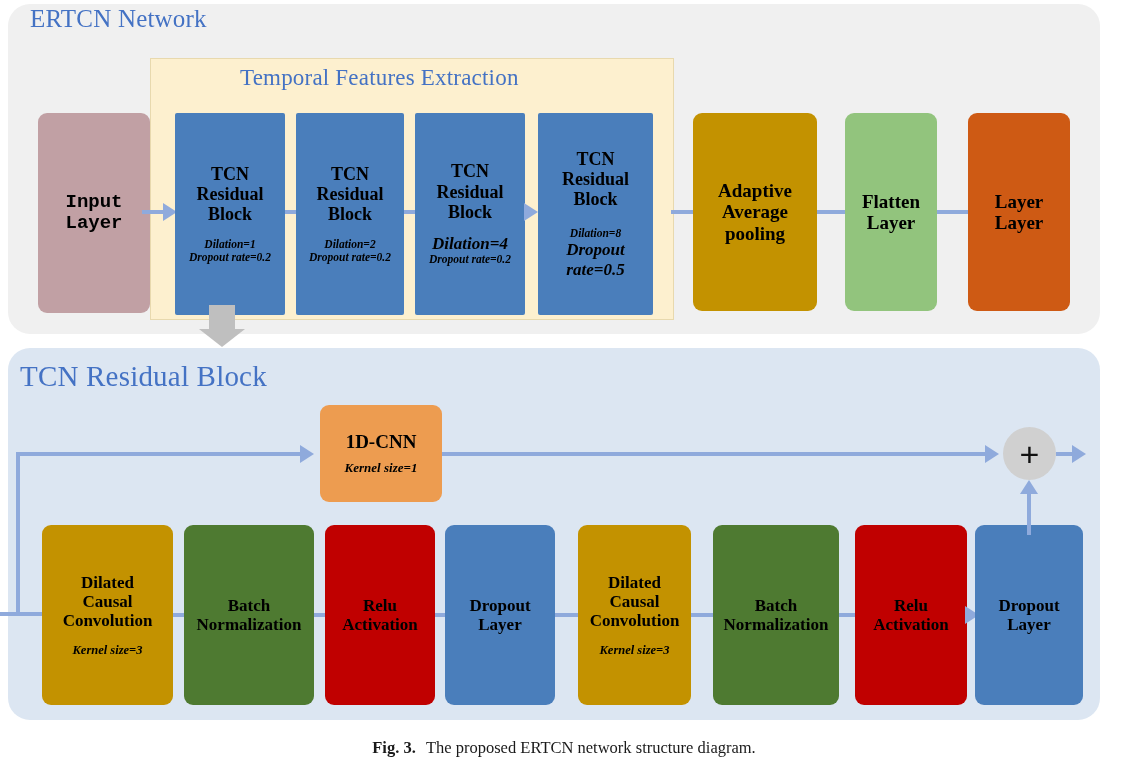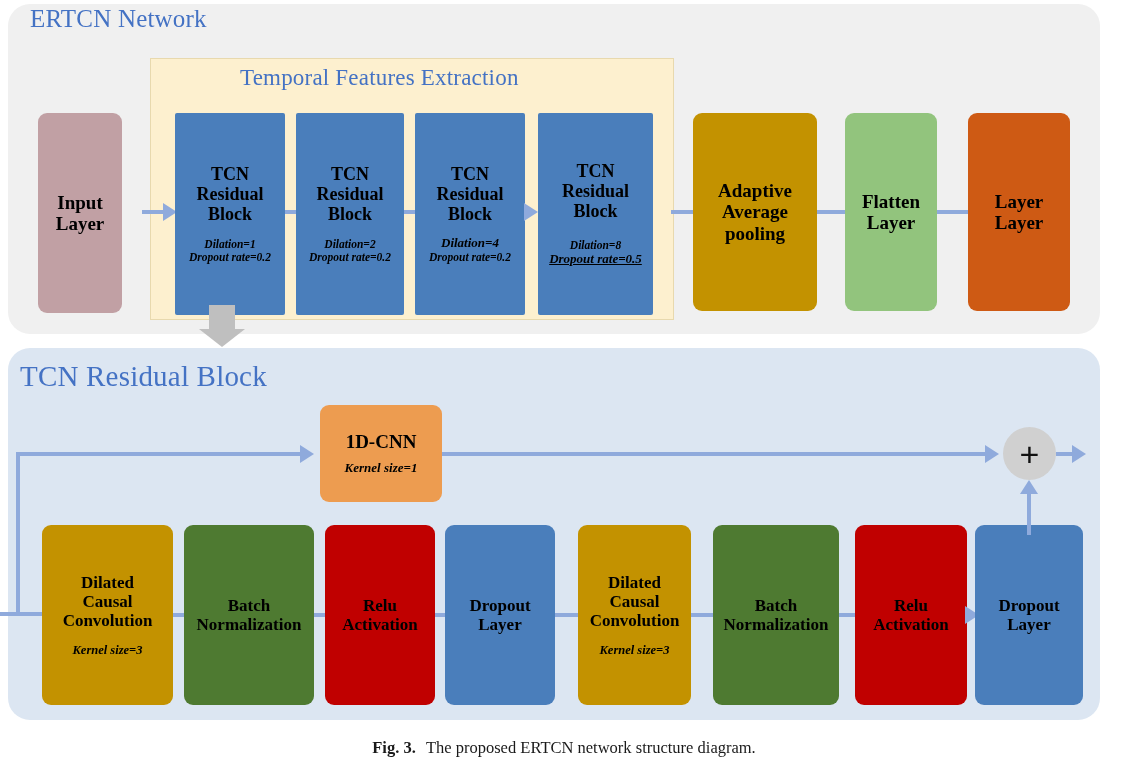--- a/index.html
+++ b/index.html
@@ -48,21 +48,21 @@
 <body>
 
 <div class="stage">
 
   <div class="panel" id="panel-top"></div>
   <div class="panel-title" id="title-ertcn">ERTCN Network</div>
 
   <div class="panel" id="panel-tfe"></div>
   <div class="panel-title" id="title-tfe">Temporal Features Extraction</div>
 
-  <div class="block" style="left:38px;top:113px;width:84px;height:200px;background:#c1a0a4;font-size:19px;">
+  <div class="block" style="left:38px;top:113px;width:112px;height:200px;background:#c1a0a4;font-size:19px;font-family:Liberation Mono, monospace;">
     <span class="main">Input</span>
     <span class="main">Layer</span>
   </div>
 
   <div class="hline" style="left:142px;top:210px;width:23px;"></div>
   <div class="arrow-r" style="left:163px;top:203px;"></div>
 
   <div class="block" style="left:175px;top:113px;width:110px;height:202px;background:#4a7ebb;font-size:18px;border-radius:2px;">
     <span class="main">TCN</span>
     <span class="main">Residual</span>
@@ -80,33 +80,33 @@
     <span class="sub" style="font-size:11.5px;margin-top:14px;">Dilation=2</span>
     <span class="sub" style="font-size:11.5px;">Dropout rate=0.2</span>
   </div>
 
   <div class="hline" style="left:404px;top:210px;width:11px;"></div>
 
   <div class="block" style="left:415px;top:113px;width:110px;height:202px;background:#4a7ebb;font-size:18px;border-radius:2px;">
     <span class="main">TCN</span>
     <span class="main">Residual</span>
     <span class="main">Block</span>
-    <span class="sub" style="font-size:13px;margin-top:12px;">Dilation=4</span>
+    <span class="sub" style="font-size:17px;margin-top:12px;">Dilation=4</span>
     <span class="sub" style="font-size:11.5px;">Dropout rate=0.2</span>
   </div>
 
   <div class="hline" style="left:525px;top:210px;width:6px;"></div>
   <div class="arrow-r" style="left:524px;top:203px;"></div>
 
   <div class="block" style="left:538px;top:113px;width:115px;height:202px;background:#4a7ebb;font-size:18px;border-radius:2px;">
     <span class="main">TCN</span>
     <span class="main">Residual</span>
     <span class="main">Block</span>
     <span class="sub" style="font-size:11.5px;margin-top:18px;">Dilation=8</span>
-    <span class="sub" style="font-size:13px;text-decoration:underline;">Dropout rate=0.5</span>
+    <span class="sub" style="font-size:17px;">Dropout rate=0.5</span>
   </div>
 
   <div class="hline" style="left:671px;top:210px;width:24px;"></div>
 
   <div class="block" style="left:693px;top:113px;width:124px;height:198px;background:#c39200;font-size:19px;">
     <span class="main">Adaptive</span>
     <span class="main">Average</span>
     <span class="main">pooling</span>
   </div>
 

